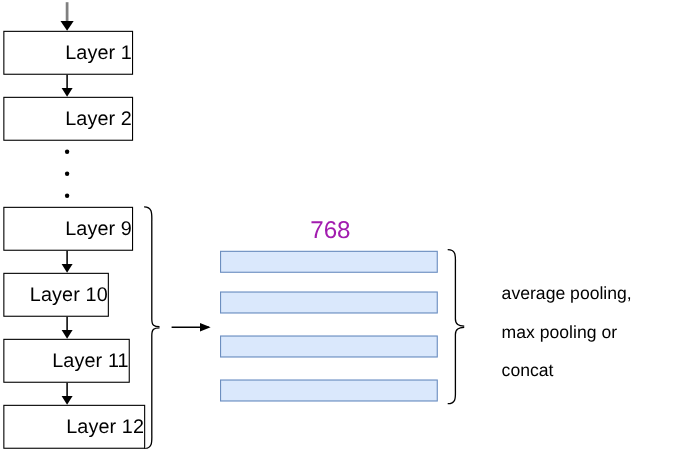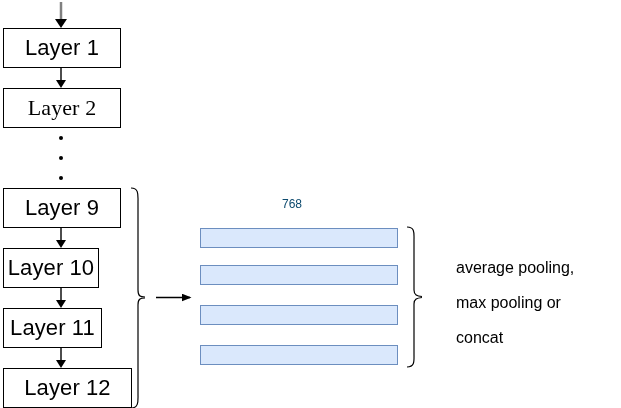--- a/index.html
+++ b/index.html
@@ -21,22 +21,22 @@
     width: 621px;
     height: 408px;
   }
   .layer-box {
     position: absolute;
     box-sizing: border-box;
     border: 1px solid #000000;
     background: #ffffff;
     display: flex;
     align-items: center;
-    justify-content: center;
-    font-size: 22px;
+    justify-content: flex-end;
+    font-size: 18px;
     line-height: 1;
     letter-spacing: 0.1px;
     color: #000000;
   }
   .vec-bar {
     position: absolute;
     box-sizing: border-box;
     background: #dae8fc;
     border: 1px solid #6c8ebf;
   }
@@ -45,23 +45,23 @@
   }
   .dot {
     position: absolute;
     width: 4px;
     height: 4px;
     border-radius: 50%;
     background: #000000;
   }
   .label-768 {
     position: absolute;
-    font-size: 12px;
+    font-size: 22px;
     line-height: 1;
-    color: #0c4a6e;
+    color: #a21caf;
     white-space: nowrap;
   }
   .pool-text {
     position: absolute;
     font-size: 16px;
     line-height: 35px;
     color: #000000;
     white-space: nowrap;
   }
   svg.overlay {
@@ -74,39 +74,39 @@
 </style>
 </head>
 <body>
 
 <div id="canvas">
 
   <div class="layer-box" style="left:3px; top:28px; width:118px; height:40px;">
     <span>Layer 1</span>
   </div>
 
-  <div class="layer-box" style="left:3px; top:88px; width:118px; height:40px;font-family:Liberation Serif, serif;">
+  <div class="layer-box" style="left:3px; top:88px; width:118px; height:40px;">
     <span>Layer 2</span>
   </div>
 
   <div class="dots-col" style="left:0; top:0;">
     <div class="dot" style="left:59px; top:136px;"></div>
     <div class="dot" style="left:59px; top:156px;"></div>
     <div class="dot" style="left:59px; top:176px;"></div>
   </div>
 
   <div class="layer-box" style="left:3px; top:188px; width:118px; height:40px;">
     <span>Layer 9</span>
   </div>
 
   <div class="layer-box" style="left:3px; top:248px; width:96px; height:40px;">
     <span>Layer 10</span>
   </div>
 
-  <div class="layer-box" style="left:3px; top:308px; width:99px; height:40px;">
+  <div class="layer-box" style="left:3px; top:308px; width:115px; height:40px;">
     <span>Layer 11</span>
   </div>
 
   <div class="layer-box" style="left:3px; top:368px; width:129px; height:40px;">
     <span>Layer 12</span>
   </div>
 
   <div class="label-768" style="left:282px; top:198px;">768</div>
 
   <div class="vec-bar" style="left:200px; top:228px; width:198px; height:20px;"></div>

